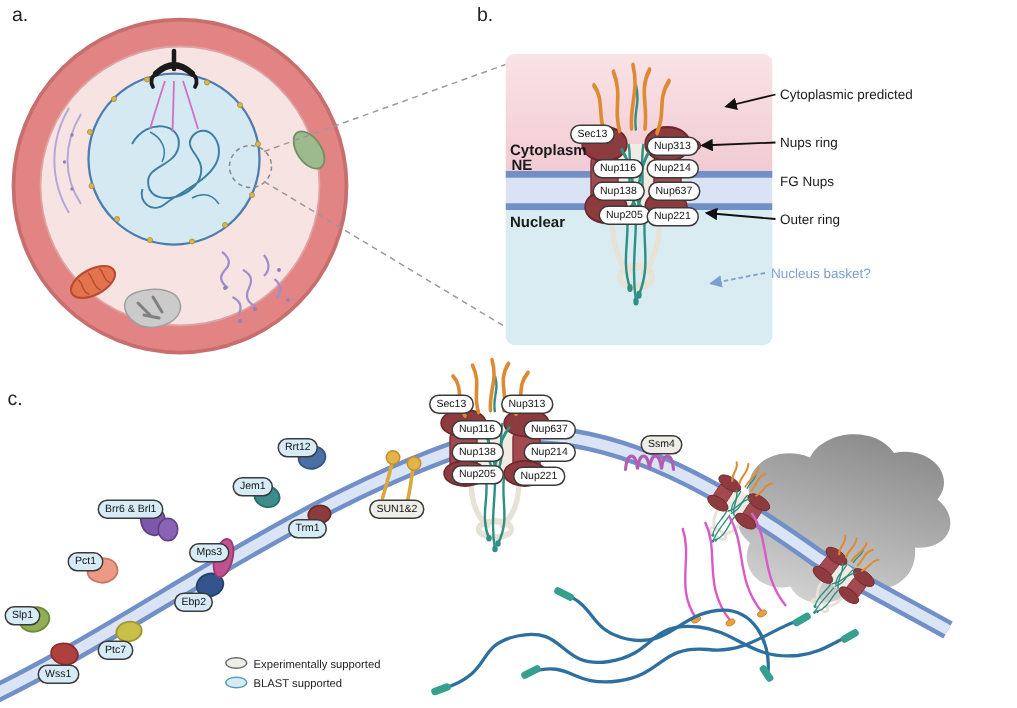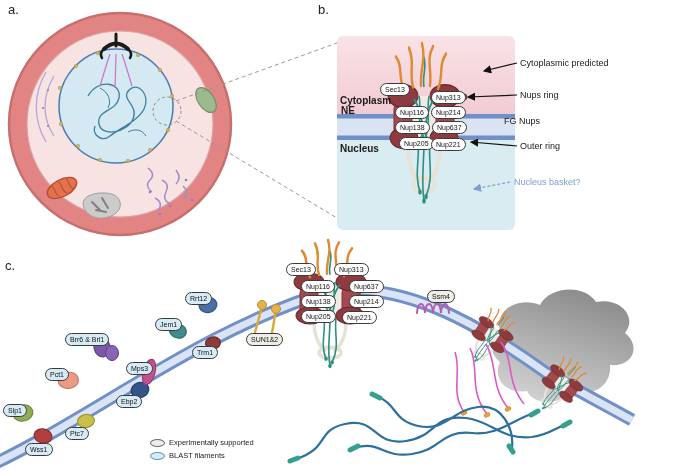--- a/index.html
+++ b/index.html
@@ -8,21 +8,21 @@
   #art{position:absolute;left:0;top:0}
   .txt{position:absolute;white-space:nowrap;color:#1a1a1a}
   .plabel{font-size:13px;color:#222}
   .region{font-size:10px;font-weight:700}
   .ann{font-size:9px}
   .ann-blue{color:#7B9FD4}
   .pill{position:absolute;font-size:7px;line-height:1;padding:2px 4px;border:1px solid #3a3a3a;
         border-radius:8px;background:#fff;color:#111;white-space:nowrap}
   .pill.blue{background:#D6EBF6}
   .pill.gray{background:#EFEDE7}
-  .legend-row{position:absolute;display:flex;align-items:flex-end;gap:4px}
+  .legend-row{position:absolute;display:flex;align-items:flex-start;gap:4px}
   .sw{width:15px;height:8px;border-radius:50%;display:inline-block}
   .sw-gray{background:#EFEDE7;border:1px solid #6b6b6b}
   .sw-blue{background:#D6EBF6;border:1px solid #5a9ab5}
   .legend-label{font-size:7.5px;color:#222}
 </style>
 </head>
 <body>
 
 <div id="fig">
 
@@ -223,25 +223,25 @@
     </g>
   </g>
 </svg>
 
 <div class="txt plabel" style="left:8px;top:2px">a.</div>
 <div class="txt plabel" style="left:318px;top:2px">b.</div>
 <div class="txt plabel" style="left:5px;top:258px">c.</div>
 
 <div class="txt region" style="left:340px;top:95px">Cytoplasm</div>
 <div class="txt region" style="left:341px;top:105px">NE</div>
-<div class="txt region" style="left:340px;top:143px">Nucleus</div>
+<div class="txt region" style="left:340px;top:143px">Nuclear</div>
 
 <div class="txt ann" style="left:520px;top:58px">Cytoplasmic predicted</div>
 <div class="txt ann" style="left:520px;top:90px">Nups ring</div>
-<div class="txt ann" style="left:504px;top:116px">FG Nups</div>
+<div class="txt ann" style="left:520px;top:116px">FG Nups</div>
 <div class="txt ann" style="left:520px;top:141px">Outer ring</div>
 <div class="txt ann ann-blue" style="left:514px;top:177px">Nucleus basket?</div>
 
 <div class="pill" style="left:380px;top:83px">Sec13</div>
 <div class="pill" style="left:431px;top:91px">Nup313</div>
 <div class="pill" style="left:395px;top:106px">Nup116</div>
 <div class="pill" style="left:431px;top:106px">Nup214</div>
 <div class="pill" style="left:395px;top:121px">Nup138</div>
 <div class="pill" style="left:432px;top:121px">Nup637</div>
 <div class="pill" style="left:399px;top:137px">Nup205</div>
@@ -268,16 +268,16 @@
 <div class="pill blue" style="left:185px;top:292px">Rrt12</div>
 <div class="pill gray" style="left:246px;top:333px">SUN1&amp;2</div>
 <div class="pill gray" style="left:427px;top:290px">Ssm4</div>
 
 <div class="legend-row" style="left:150px;top:438px">
   <span class="sw sw-gray"></span>
   <span class="legend-label">Experimentally supported</span>
 </div>
 <div class="legend-row" style="left:150px;top:451px">
   <span class="sw sw-blue"></span>
-  <span class="legend-label">BLAST filaments</span>
+  <span class="legend-label">BLAST supported</span>
 </div>
 
 </div>
 
 </body></html>

